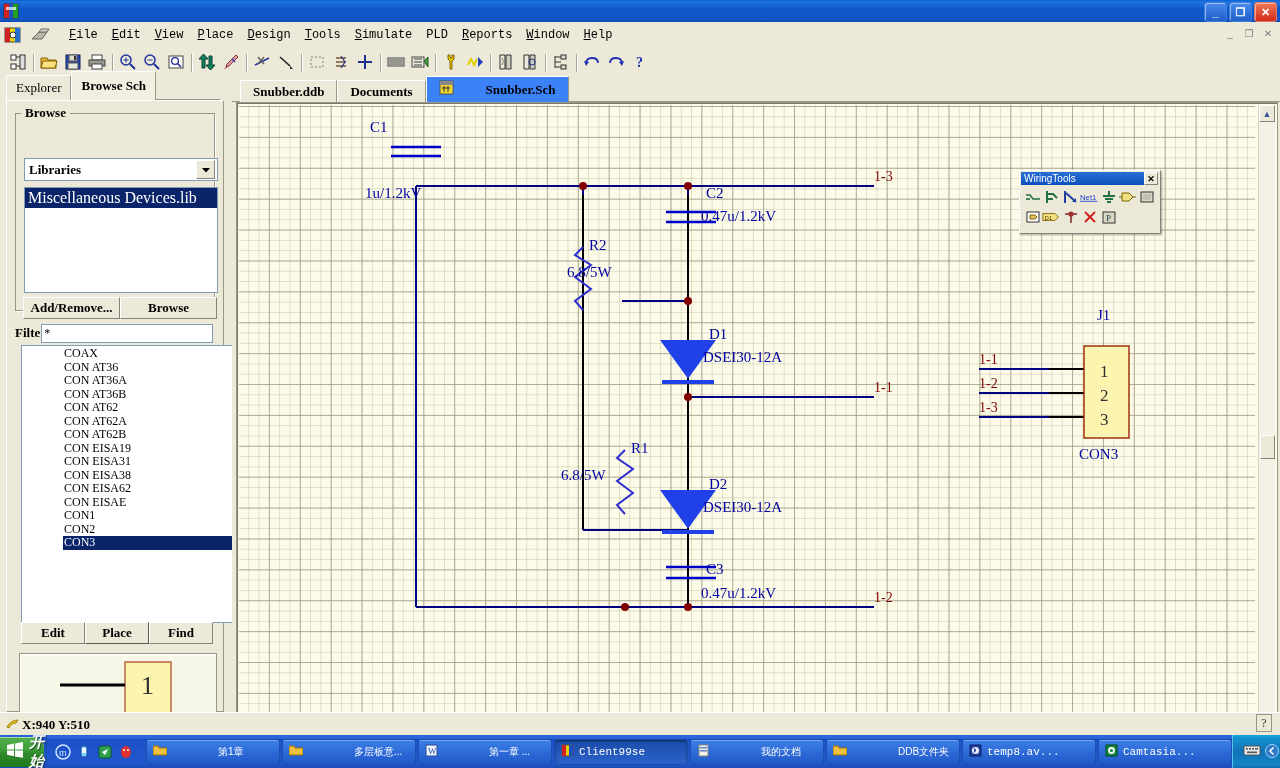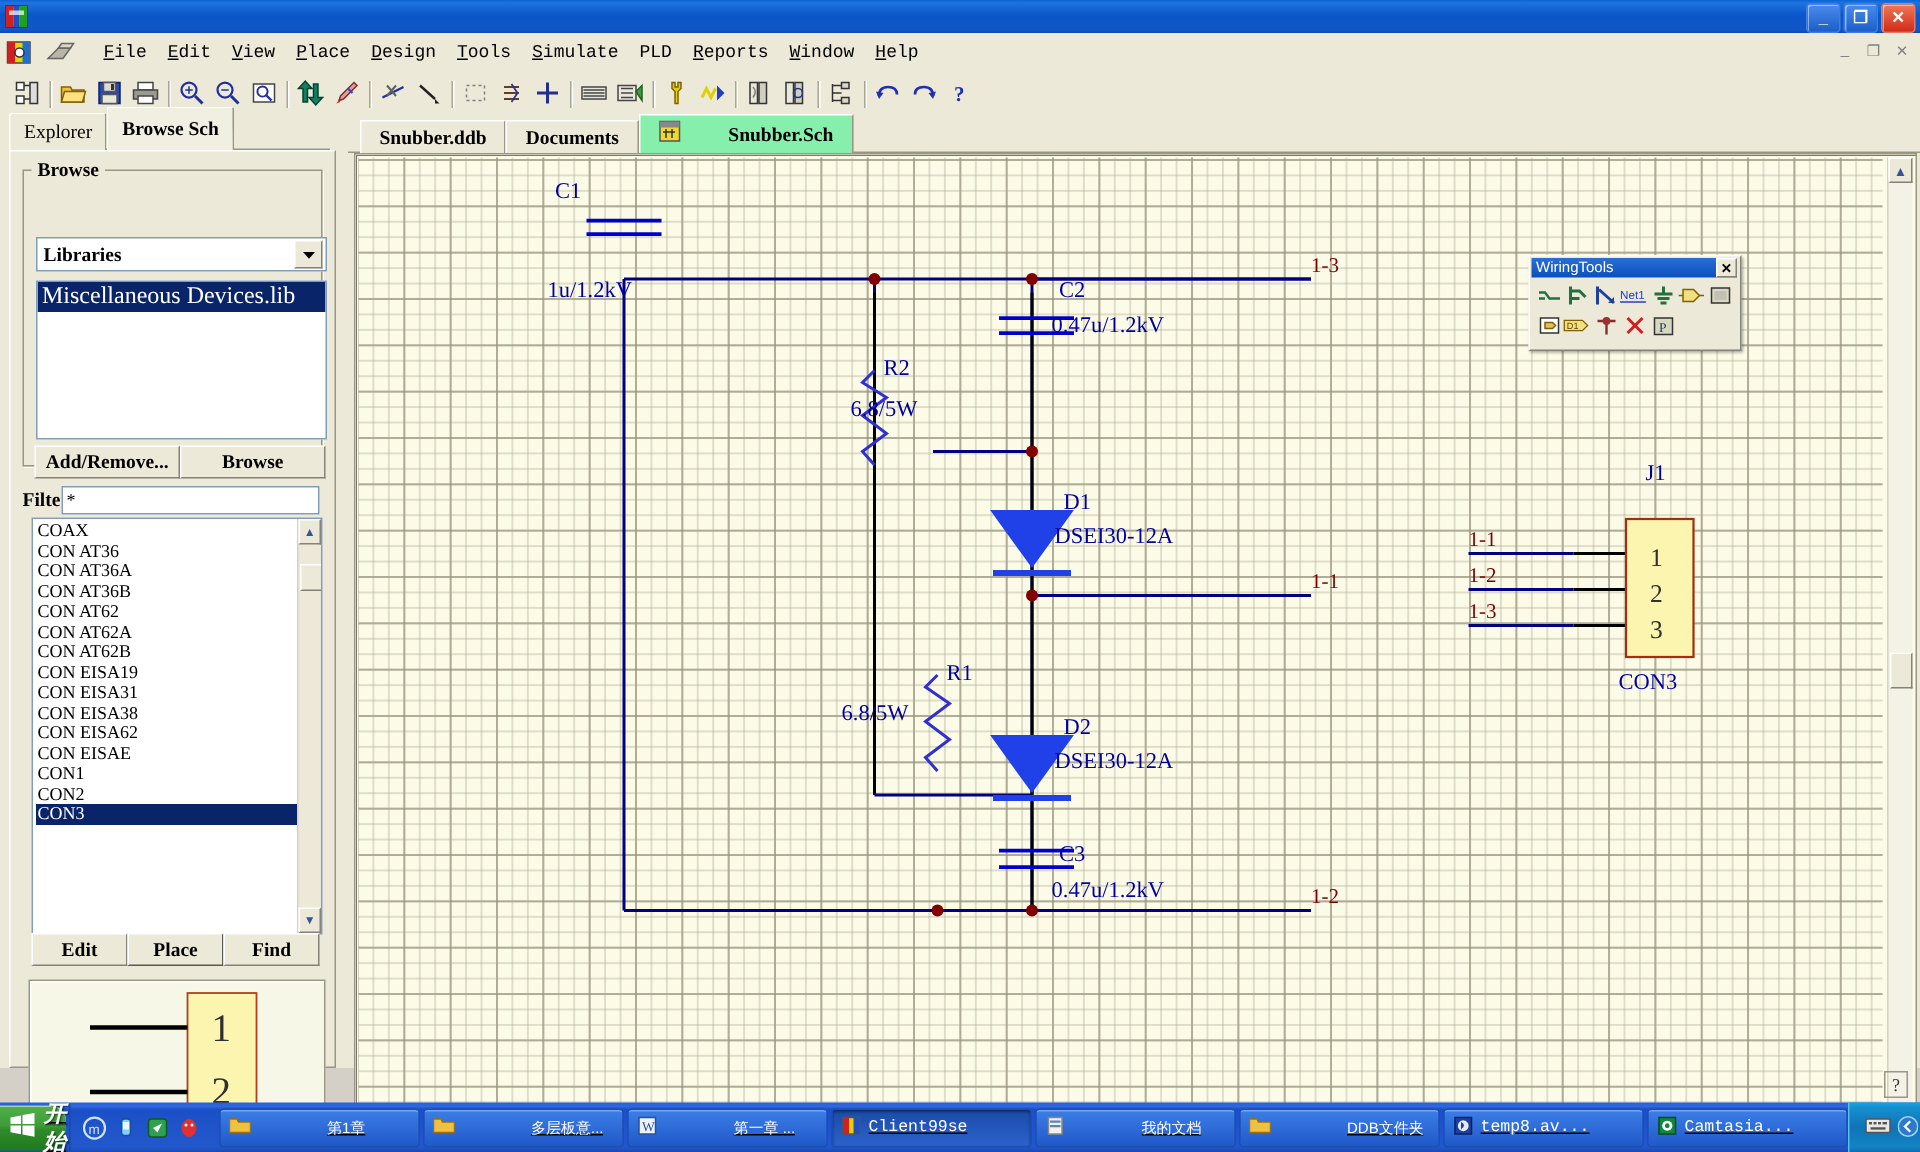--- a/index.html
+++ b/index.html
@@ -95,21 +95,21 @@
     display:flex;align-items:center;justify-content:center;
     font-size:13px;font-family:"Liberation Serif",serif;font-weight:bold;}
   .btn.outer{border:1px solid #fff;border-right-color:#5a5a52;border-bottom-color:#5a5a52;}
 
   .filterrow{position:absolute;left:8px;top:222px;width:198px;height:20px;display:flex;align-items:center;}
   .filterlbl{font-size:13px;font-family:"Liberation Serif",serif;font-weight:bold;}
   .filterinp{flex:1;height:17px;background:#fff;border:1px solid #7f9db9;margin-left:1px;
     font-size:12px;font-family:"Liberation Serif",serif;padding-left:2px;display:flex;align-items:center;}
 
   .listbox2{position:absolute;left:14px;top:244px;width:192px;height:276px;background:#fff;
-    border:1px solid #7f9db9;overflow:hidden;display:flex;}
+    border:1px solid #7f9db9;overflow:hidden;display:flex;padding-left:39px;}
   .lb2-items{flex:1;padding:1px 0 0 2px;}
   .lb2-items div{font-size:12px;font-family:"Liberation Serif",serif;line-height:13.5px;padding-left:1px;}
   .lb2-items div.sel{background:#0a246a;color:#fff;}
   .vscroll{width:15px;background:#ece9d8;border-left:1px solid #d6d2c2;position:relative;}
   .vs-btn{height:15px;background:#ece9d8;border:1px solid #fff;border-right-color:#848279;
     border-bottom-color:#848279;display:flex;align-items:center;justify-content:center;font-size:8px;color:#36539c;}
   .vs-thumb{position:absolute;left:1px;top:30px;width:13px;height:16px;background:#ece9d8;
     border:1px solid #fff;border-right-color:#848279;border-bottom-color:#848279;}
   .vs-bot{position:absolute;left:0;bottom:0;width:15px;}
 
@@ -117,21 +117,21 @@
   .preview{position:absolute;left:12px;top:552px;width:196px;height:132px;background:#f7f7e8;
     border:1px solid #9a9684;box-shadow:inset 1px 1px 0 #fff;}
 
   
   .docarea{position:absolute;left:232px;top:76px;width:1048px;height:636px;background:#ece9d8;}
   .doctabs{position:absolute;left:0;top:0;width:1048px;height:26px;display:flex;align-items:flex-end;
     padding-left:8px;}
   .dtab{height:21px;padding:0 12px;background:#ece9d8;border:1px solid #fff;
     border-right-color:#9a9684;border-bottom:none;font-size:13px;font-family:"Liberation Serif",serif;
     font-weight:bold;display:flex;align-items:center;gap:4px;}
-  .dtab.active{height:25px;background:#86efac;gap:32px;}
+  .dtab.active{height:25px;background:#3b82f6;gap:32px;}
   .dtabline{position:absolute;left:0;top:25px;width:1048px;height:1px;background:#9a9684;}
 
   .canvaswrap{position:absolute;left:4px;top:26px;width:1040px;height:682px;
     border:1px solid #9a9684;background:#fbfbe8;box-shadow:inset 1px 1px 0 #7a7868;}
   .canvas{position:absolute;left:2px;top:2px;width:1016px;height:658px;overflow:hidden;
     background-color:#fbfbe8;
     background-image:
       linear-gradient(to right, rgba(170,165,140,.35) 1px, transparent 1px),
       linear-gradient(to bottom, rgba(170,165,140,.35) 1px, transparent 1px),
       linear-gradient(to right, rgba(120,115,95,.55) 1px, transparent 1px),
@@ -166,21 +166,21 @@
 
   
   .statusbar{position:absolute;left:0;top:712px;width:1280px;height:23px;background:#ece9d8;
     display:flex;align-items:center;border-top:1px solid #fff;}
   .sb-coord{font-size:13px;font-family:"Liberation Serif",serif;font-weight:bold;color:#000;
     margin-left:22px;}
 
   
   .taskbar{position:absolute;left:0;top:735px;width:1280px;height:33px;
     background:linear-gradient(to bottom,#2a5fd6 0%,#2f68de 8%,#1a4fc7 14%,#2358cd 88%,#1b4ab5 100%);
-    display:flex;align-items:center;text-decoration:underline;}
+    display:flex;align-items:center;}
   .startbtn{width:94px;height:30px;margin:0 2px 0 0;
     background:linear-gradient(to bottom,#52af4d 0%,#3d9b38 45%,#2e8a2a 55%,#1f7a1d 100%);
     border-radius:0 10px 10px 0;display:flex;align-items:center;gap:5px;padding-left:6px;
     box-shadow:inset 0 1px 0 rgba(255,255,255,.5);}
   .startbtn .slabel{color:#fff;font-size:15px;font-style:italic;font-weight:bold;
     font-family:"Liberation Serif",serif;text-shadow:1px 1px 1px rgba(0,0,0,.5);}
   .qlaunch{display:flex;align-items:center;gap:5px;padding:0 8px;height:30px;
     border-left:1px solid #1a48a8;}
   .ql-ico{width:16px;height:16px;position:relative;}
   .tasks{display:flex;align-items:center;gap:2px;flex:1;padding-left:4px;}
@@ -765,20 +765,28 @@
         <div class="sbtn" style="position:absolute;left:0;bottom:0;width:15px;height:15px">▼</div>
       </div>
       <div class="cv-hscroll">
         <div class="sbtn" style="position:absolute;left:0;top:0;width:15px;height:15px">◀</div>
 
         <div class="sbtn" style="position:absolute;right:0;top:0;width:15px;height:15px">▶</div>
       </div>
     </div>
   </div>
 
+  <div class="statusbar">
+    <span style="position:absolute;left:6px;top:5px;">
+      <svg width="14" height="12" viewBox="0 0 14 12">
+          <path d="M1 9 Q5 2 12 2 L10 5 Q5 5 3 10 Z" fill="#e8c020" stroke="#a08000"></path>
+        </svg>
+    </span>
+    <span class="sb-coord">X:940 Y:510</span>
+  </div>
   <div class="help-q">
     <span>?</span>
   </div>
 
 </div>
 
 <div class="taskbar">
   <div class="startbtn">
     <span>
       <svg width="18" height="18" viewBox="0 0 18 18">

